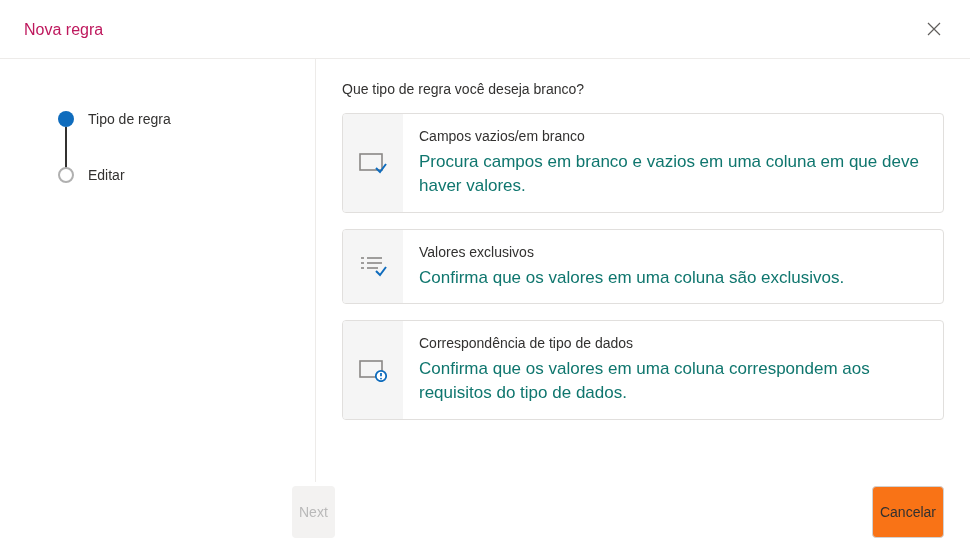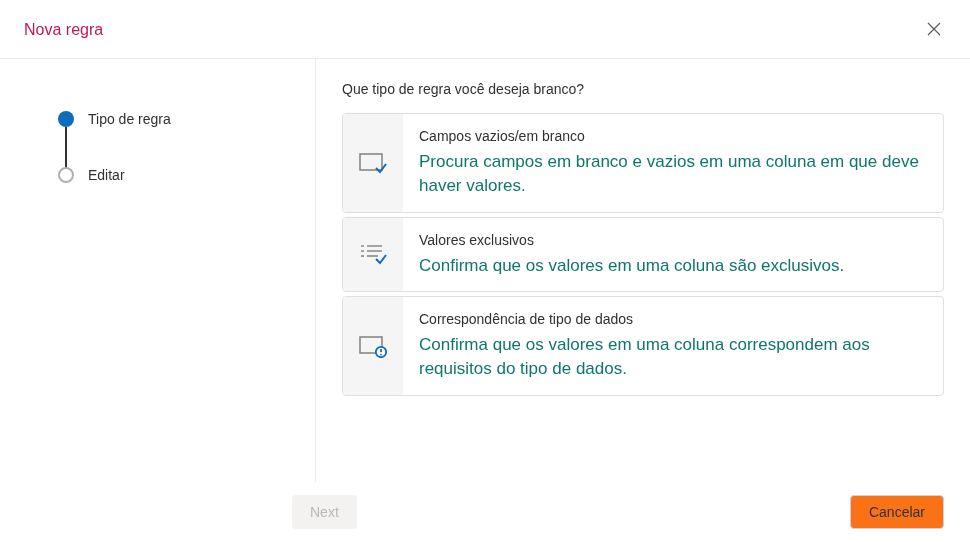--- a/index.html
+++ b/index.html
@@ -86,21 +86,21 @@
       overflow-y: auto;
     }
     .prompt {
       font-size: 14px;
       margin-bottom: 16px;
       color: #323130;
     }
     .options {
       display: flex;
       flex-direction: column;
-      gap: 4px;
+      gap: 16px;
     }
     .option {
       display: flex;
       border: 1px solid #e1dfdd;
       border-radius: 4px;
       overflow: hidden;
       cursor: pointer;
     }
     .option-icon {
       width: 60px;
@@ -128,22 +128,22 @@
       position: absolute;
       bottom: 0; left: 0; right: 0;
       height: 60px;
       display: flex;
       align-items: center;
       justify-content: space-between;
       padding: 0 26px 0 292px;
       background: #fff;
     }
     .btn {
-      height: 34px;
-      padding: 0 18px;
+      height: 52px;
+      padding: 0 7px;
       border-radius: 4px;
       font-size: 14px;
       cursor: pointer;
       font-family: inherit;
     }
     .btn-next {
       background: #f3f2f1;
       border: none;
       color: #b9b9b9;
       cursor: not-allowed;

